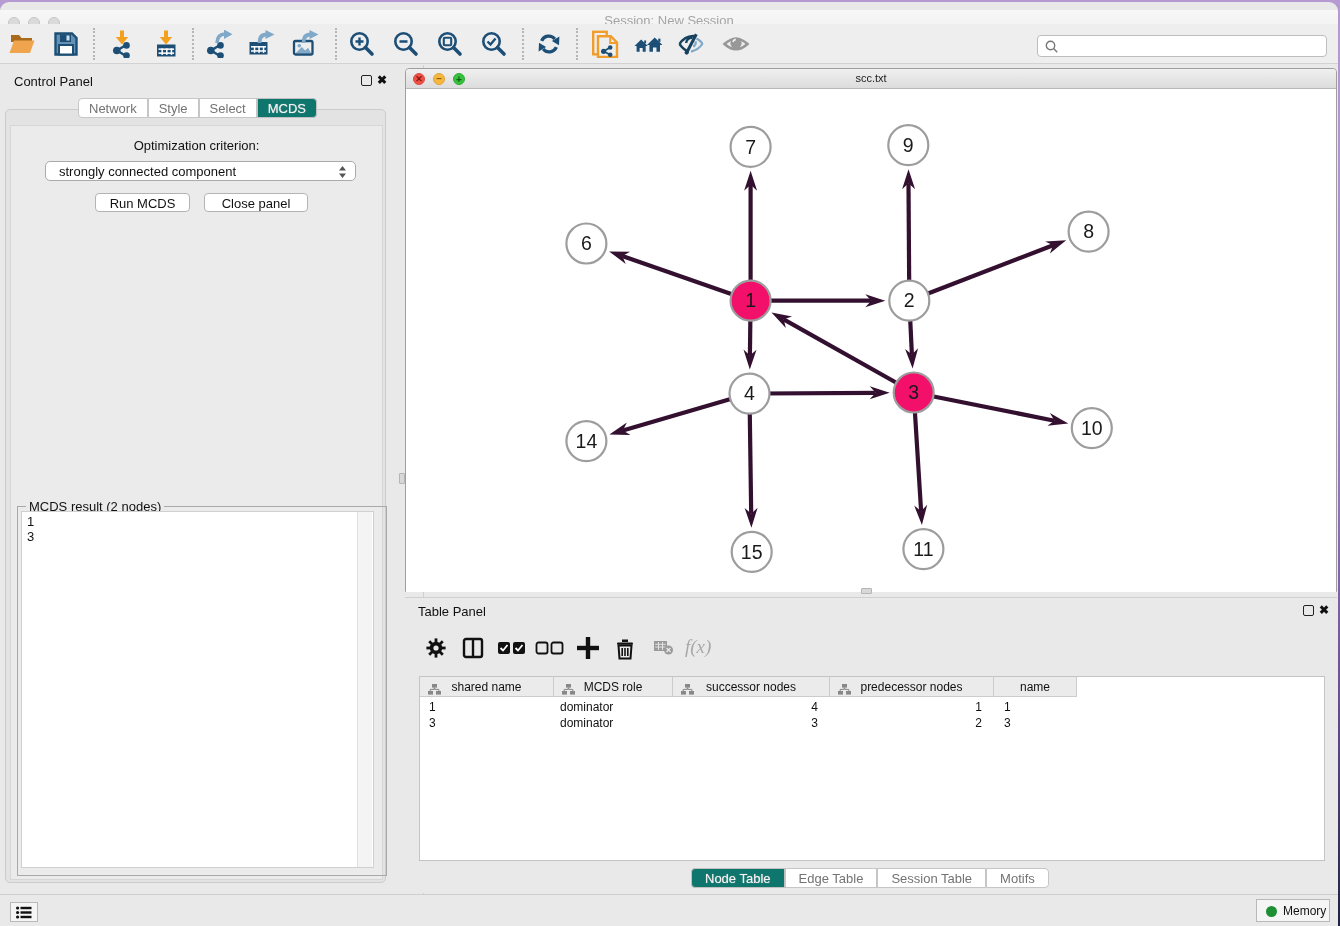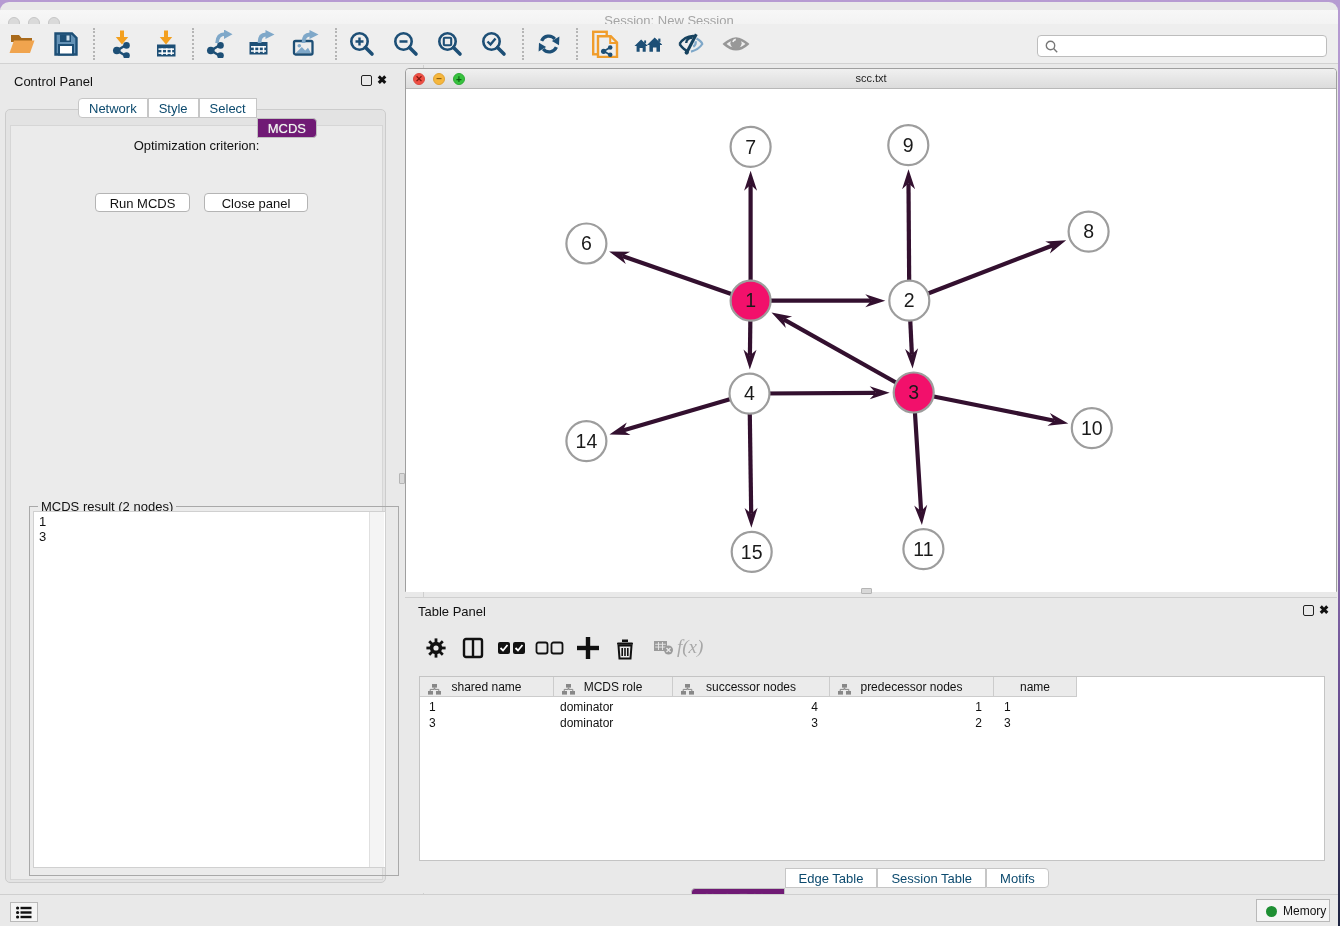--- a/index.html
+++ b/index.html
@@ -17,32 +17,32 @@
 .tbsep { position:absolute; top:4px; height:32px; width:0px; border-left:2px dotted #b5b5b5; }
 #searchbox { position:absolute; left:1037px; top:11px; width:290px; height:22px; background:#fff; border:1px solid #bdbdbd; border-radius:4px; }
 #searchbox svg { position:absolute; left:6px; top:3px; }
 
 #cpanel { position:absolute; left:0; top:63px; width:424px; height:829px; background:#e9e9e9; border-right:1px solid #cfcfcf; }
 #cpanel-title { position:absolute; left:14px; top:9px; font-size:13px; color:#111; }
 .panel-float { position:absolute; width:11px; height:11px; border:1.5px solid #222; border-radius:2px; }
 .panel-x { position:absolute; font-size:12px; font-weight:bold; color:#111; line-height:11px; }
 
 .tabrow { position:absolute; display:flex; z-index:5; }
-.tab { font-size:13px; color:#0c4a6e; background:#fff; border:1px solid #c6c6c6; padding:2px 10px; height:20px; line-height:16px; }
+.tab { font-size:13px; color:#737373; background:#fff; border:1px solid #c6c6c6; padding:2px 10px; height:20px; line-height:16px; }
 .tab.first { border-radius:4px 0 0 4px; }
-.tab.sel { background:#701a75; color:#f3f3f3; border-color:#c0c0c0; border-radius:0 4px 4px 0; text-shadow:0 0 1px #bbb;margin-top:20px; }
+.tab.sel { background:#0f766e; color:#f3f3f3; border-color:#c0c0c0; border-radius:0 4px 4px 0; text-shadow:0 0 1px #bbb; }
 
 #cp-group { position:absolute; left:5px; top:44px; width:381px; height:774px; background:#e3e3e3; border:1px solid #cccccc; border-radius:5px; }
 #cp-inner { position:absolute; left:4px; top:15px; width:373px; height:755px; background:#ebebeb; border:1px solid #d6d6d6; }
 #opt-label { position:absolute; left:0; top:12px; width:100%; text-align:center; font-size:13px; color:#111; }
 #dropdown { position:absolute; left:34px; top:35px; width:311px; height:20px; background:#fff; border:1px solid #ababab; border-radius:5px; font-size:13px; color:#111; line-height:19px; padding-left:13px; }
 #dropdown .chev { position:absolute; right:7px; top:2.5px; }
 .btn { position:absolute; height:19px; background:#fff; border:1px solid #b4b4b4; border-radius:4px; font-size:13px; color:#111; text-align:center; line-height:19px; }
 
-#mcds-box { position:absolute; left:6px; top:380px; width:370px; height:370px; border:1px solid #a9a9a9;margin-left:12px; }
+#mcds-box { position:absolute; left:6px; top:380px; width:370px; height:370px; border:1px solid #a9a9a9; }
 #mcds-label { position:absolute; left:8px; top:-8px; background:#ebebeb; padding:0 3px; font-size:13px; color:#111; }
 #mcds-white { position:absolute; left:3px; top:4px; width:353px; height:357px; background:#fff; border:1px solid #d0d0d0; }
 #mcds-scroll { position:absolute; right:1px; top:0; width:15px; height:100%; background:#f4f4f4; border-left:1px solid #e0e0e0; }
 
 #netwin { position:absolute; left:405px; top:66px; width:932px; height:524px; background:#fff; border:1px solid #9f9f9f; border-radius:4px 4px 0 0; }
 #net-titlebar { position:absolute; left:0; top:0; width:100%; height:20px; background:linear-gradient(180deg,#f0f0f0,#dcdcdc); border-bottom:1px solid #b8b8b8; border-radius:4px 4px 0 0; }
 #net-title { position:absolute; top:3px; width:100%; text-align:center; font-size:11px; color:#222; }
 .tl2 { position:absolute; top:3.5px; width:12px; height:12px; border-radius:50%; }
 #net-canvas { position:absolute; left:0; top:21px; width:930px; height:502px; background:#fff; overflow:hidden; }
 
@@ -233,20 +233,25 @@
     <div class="panel-x" style="left:377px; top:10px;">✖</div>
     <div class="tabrow" style="left:78px; top:33px;">
       <div class="tab first">Network</div>
       <div class="tab">Style</div>
       <div class="tab">Select</div>
       <div class="tab sel">MCDS</div>
     </div>
     <div id="cp-group">
       <div id="cp-inner">
         <div id="opt-label">Optimization criterion:</div>
+        <div id="dropdown">strongly connected component
+          <svg class="chev" width="11" height="14" viewBox="0 0 11 14">
+              <path d="M5.5 1 L9 5.5 L2 5.5 Z M5.5 13 L9 8.5 L2 8.5 Z" fill="#555"></path>
+            </svg>
+        </div>
         <div class="btn" style="left:84px; top:67px; width:95px;">Run MCDS</div>
         <div class="btn" style="left:193px; top:67px; width:104px;">Close panel</div>
         <div id="mcds-box">
           <div id="mcds-label">MCDS result (2 nodes)</div>
           <div id="mcds-white">
             <div style="position:absolute; left:5px; top:2px; font-size:13px; color:#111;">1<br>3</div>
             <div id="mcds-scroll"></div>
           </div>
         </div>
       </div>
@@ -361,21 +366,21 @@
               <g fill="#e9e9e9">
                 <rect x="2.2" y="6.8" width="10.6" height="0.9"></rect>
                 <rect x="2.2" y="9.6" width="10.6" height="0.9"></rect>
                 <rect x="5" y="5" height="8" width="0.9"></rect>
                 <rect x="9" y="5" height="8" width="0.9"></rect>
               </g>
               <circle cx="15.5" cy="13" r="4.5"></circle>
               <path d="M13.5,11 L17.5,15 M17.5,11 L13.5,15" stroke="#e9e9e9" stroke-width="1.3"></path>
             </g>
           </svg></div>
-      <div style="position:absolute; left:258px; top:9px; width:34px; height:24px;"><svg width="34" height="24" viewBox="0 0 34 24">
+      <div style="position:absolute; left:266px; top:9px; width:34px; height:24px;"><svg width="34" height="24" viewBox="0 0 34 24">
             <text x="0" y="16" font-family="Liberation Serif, serif" font-style="italic" font-size="19" fill="#a8a8a8">f(x)</text>
           </svg></div>
     </div>
     <div id="tp-table">
       <div class="th" style="left:0; width:134px;"><span class="thtree"><svg width="13" height="11" viewBox="0 0 13 11">
               <g fill="#888">
                 <rect x="4" y="0" width="5" height="3.6"></rect>
                 <rect x="0" y="7" width="5" height="3.6"></rect>
                 <rect x="8" y="7" width="5" height="3.6"></rect>
                 <path d="M6.2,3.6 L6.2,5.4 L2.2,5.4 L2.2,7 M6.8,3.6 L6.8,5.4 L10.8,5.4 L10.8,7" stroke="#888" fill="none" stroke-width="1"></path>

